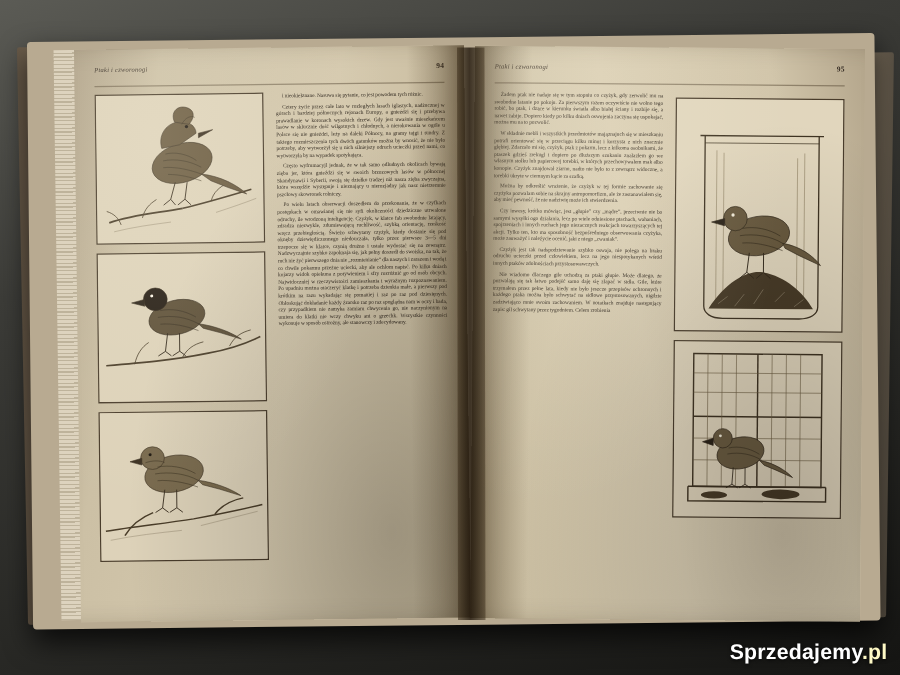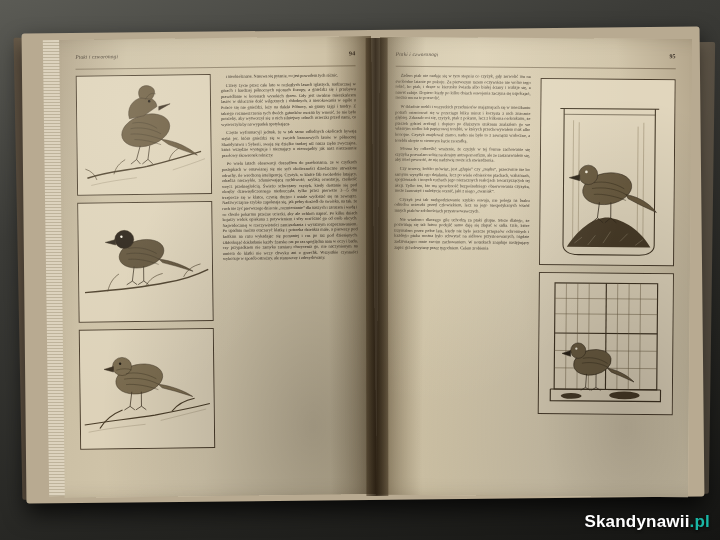--- a/index.html
+++ b/index.html
@@ -198,21 +198,21 @@
     right: 10px;
     bottom: 8px;
     color: #ffffff;
     font-family: "Liberation Sans", sans-serif;
     font-size: 17px;
     font-weight: bold;
     letter-spacing: 0.2px;
     text-shadow: 0 1px 3px rgba(0,0,0,0.8);
   }
   .watermark .tld {
-    color: #14b8a6;
+    color: #fef9c3;
   }
   
   #scene {
     filter: saturate(0.95);
   }
 </style>
 </head>
 <body>
 
 <div id="scene">
@@ -445,15 +445,15 @@
         </div>
       </div>
       <div class="page-shadow-gutter-r"></div>
       <div class="blur-overlay"></div>
     </div>
 
     <div class="gutter"></div>
   </div>
 
   <div class="watermark">
-    <span>Skandynawii</span><span class="tld">.pl</span>
+    <span>Sprzedajemy</span><span class="tld">.pl</span>
   </div>
 </div>
 
 </body></html>

